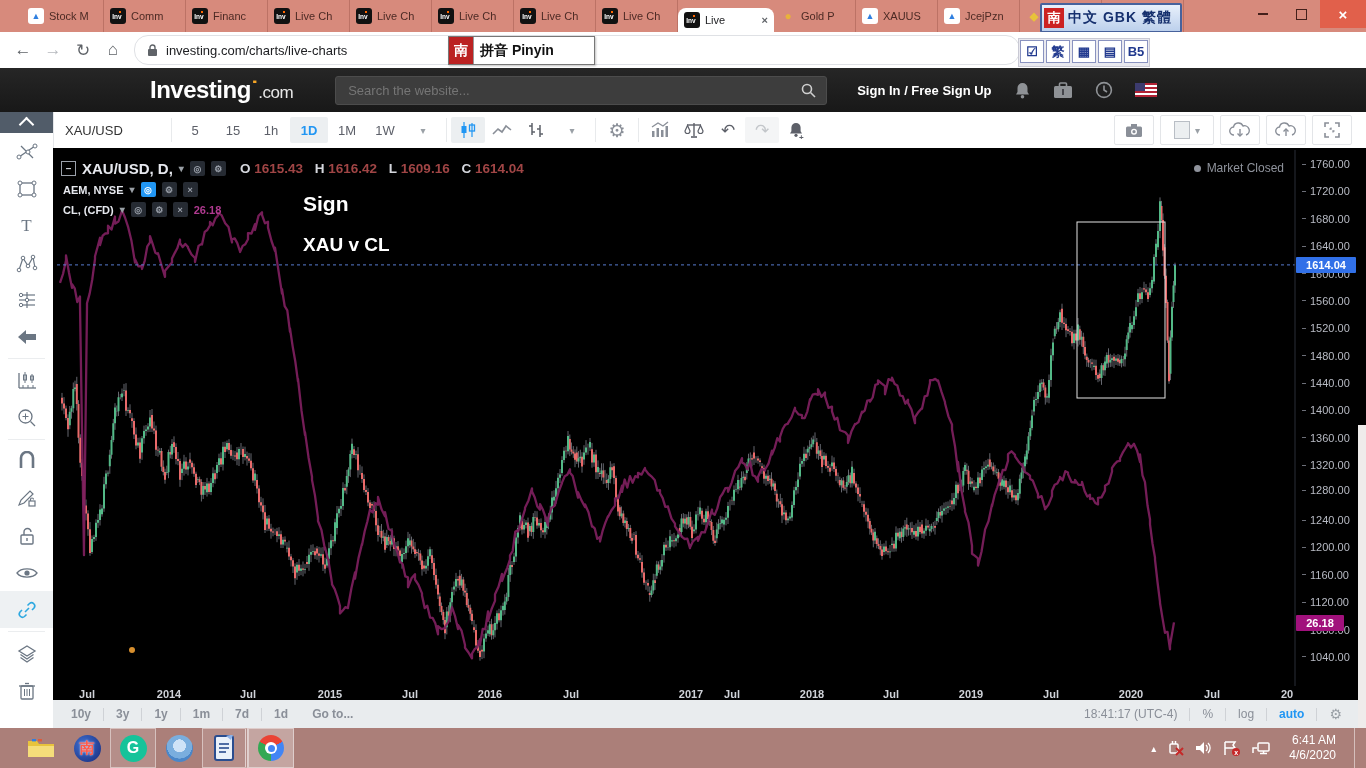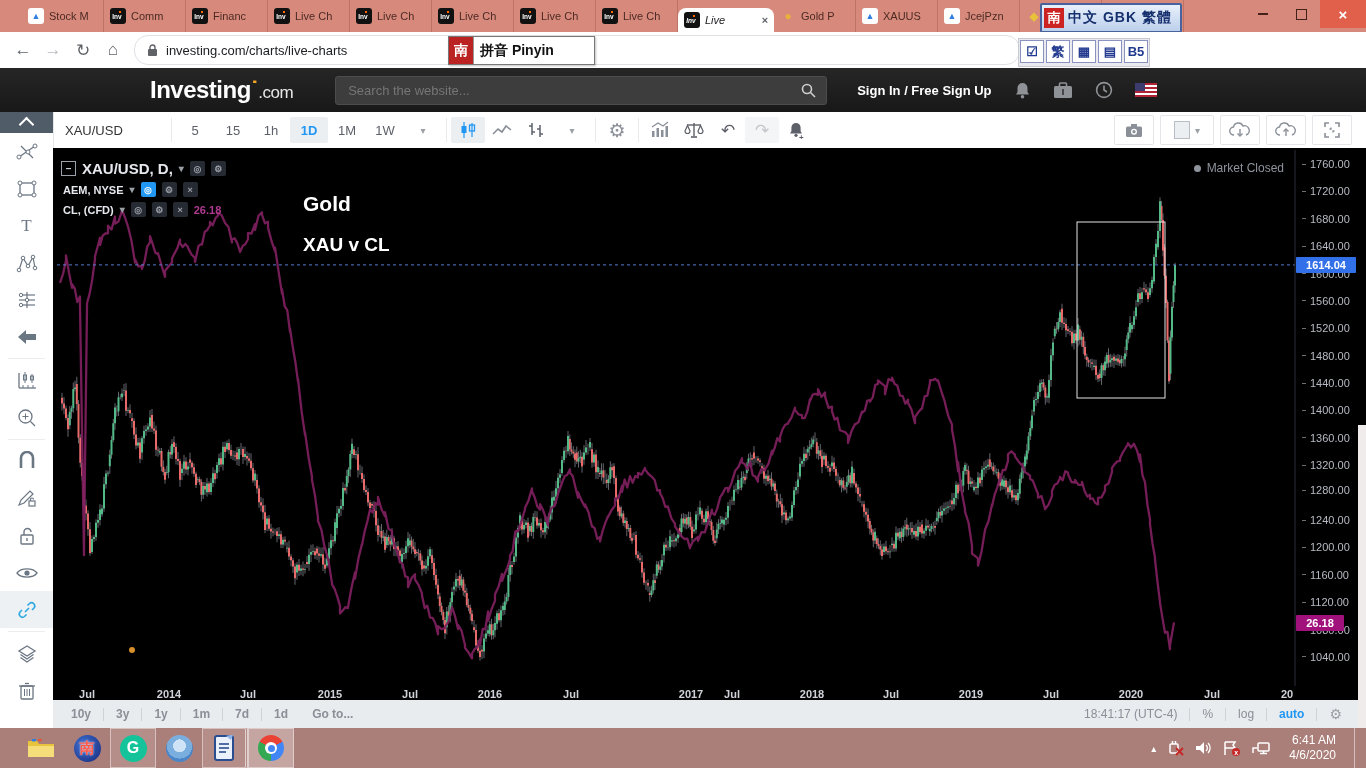--- a/index.html
+++ b/index.html
@@ -3,21 +3,21 @@
 <meta charset="utf-8">
 <style>
   html,body{margin:0;padding:0;}
   body{width:1366px;height:768px;position:relative;overflow:hidden;
        font-family:"Liberation Sans",sans-serif;background:#000;}
   
   #tabstrip{position:absolute;left:0;top:0;width:1366px;height:32px;background:#d78a7c;}
   #tabs{position:absolute;left:22px;top:0;height:32px;display:flex;align-items:stretch;}
   .tab{width:69px;display:flex;align-items:center;gap:5px;padding:0 6px;cursor:pointer;
        border-right:1px solid #bc7265;color:#4c2a24;font-size:11px;overflow:hidden;white-space:nowrap;}
-  .tab.active{background:#fff;border-radius:8px 8px 0 0;border-right:none;color:#202124;width:84px;margin-top:8px;font-style:italic;}
+  .tab.active{background:#fff;border-radius:8px 8px 0 0;border-right:none;color:#202124;width:84px;margin-top:8px;}
   .tlabel{overflow:hidden;text-overflow:clip;flex:1;}
   .tclose{font-size:11px;color:#5f6368;font-weight:bold;}
   .fav{width:16px;height:16px;flex:none;border-radius:3px;display:flex;align-items:center;justify-content:center;
        font-size:6.5px;font-weight:bold;color:#fff;}
   .fav.investing-icon{background:#111;color:#fff;}
   .fav.investing-icon::after{content:"";position:relative;left:-3px;top:-4px;width:2px;height:2px;background:#f60;display:block;}
   .fav.mountain-app-icon,.fav.chart-app-icon{background:#fff;color:#2f7fe0;font-size:9px;}
   .fav.gold-icon{background:transparent;color:#e8b23a;font-size:12px;}
   .fav.diamond-icon{background:transparent;color:#e8c23a;font-size:11px;}
   .fav.youtube-icon{background:#e62117;color:#fff;font-size:8px;border-radius:4px;}
@@ -527,38 +527,44 @@
       <circle cx="132" cy="650" r="3" fill="#d78f2e"></circle>
       <line x1="1295" x2="1295" y1="150" y2="686" stroke="#2a2e39" stroke-width="1"></line>
     </svg>
 
   <div class="legrow" style="left:8px;top:12px;font-size:15px;font-weight:bold">
     <span class="minus">–</span>
     <span>XAU/USD, D,</span>
     <span class="caret">▾</span>
     <span class="legbox">◎</span>
     <span class="legbox">⚙</span>
+    <span class="ohlc" style="font-size:13.5px;font-weight:normal">
+      <b>O</b> <span>1615.43</span>
+      <b>H</b> <span>1616.42</span>
+      <b>L</b> <span>1609.16</span>
+      <b>C</b> <span>1614.04</span>
+    </span>
   </div>
   <div class="legrow" style="left:10px;top:34px;font-size:11px;font-weight:bold">
     <span>AEM, NYSE</span>
     <span class="caret">▾</span>
     <span class="legbox blue">◎</span>
     <span class="legbox">⚙</span>
     <span class="legbox">×</span>
   </div>
   <div class="legrow" style="left:10px;top:54px;font-size:11px;font-weight:bold">
     <span>CL, (CFD)</span>
     <span class="caret">▾</span>
     <span class="legbox">◎</span>
     <span class="legbox">⚙</span>
     <span class="legbox">×</span>
     <span style="color:#b03a90">26.18</span>
   </div>
 
-  <div class="ann" style="left:250px;top:44px;font-size:21px;font-weight:600">Gold</div>
+  <div class="ann" style="left:250px;top:44px;font-size:21px;font-weight:600">Sign</div>
   <div class="ann" style="left:250px;top:86px;font-size:19px;font-weight:600">XAU v CL</div>
 
   <div id="mstatus">
       <i></i>
       <span>Market Closed</span>
     </div>
 
   <div id="axis-labels">
       <div class="axlab" style="top: 10px;">1760.00</div>
       <div class="axlab" style="top: 37.388px;">1720.00</div>

